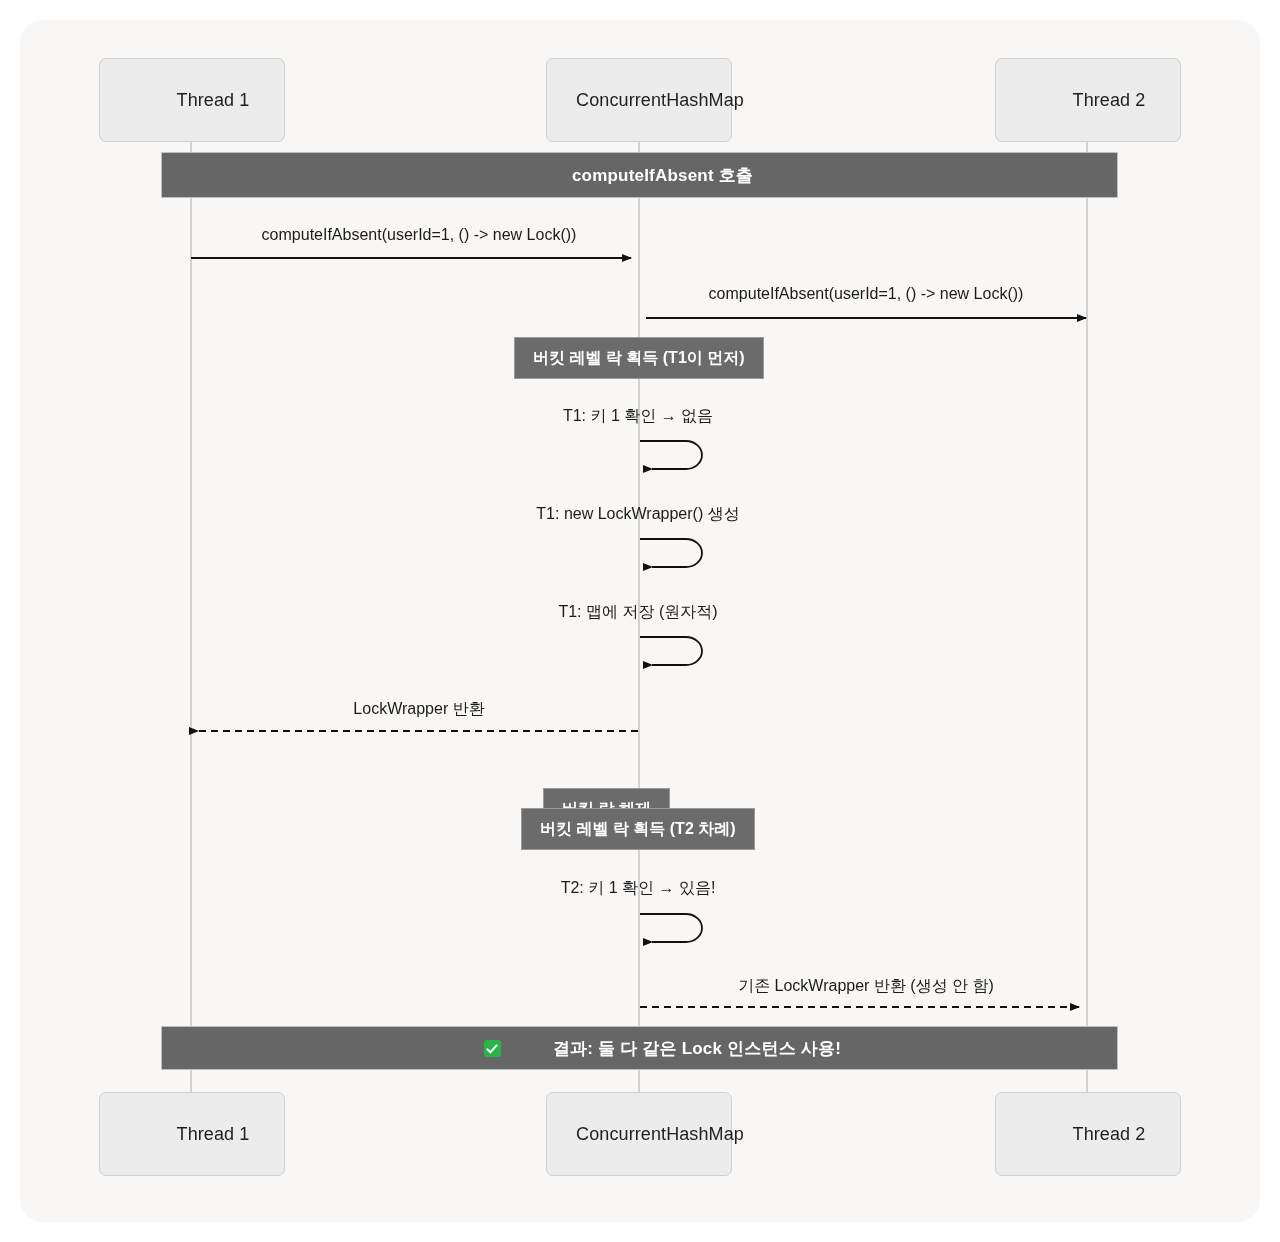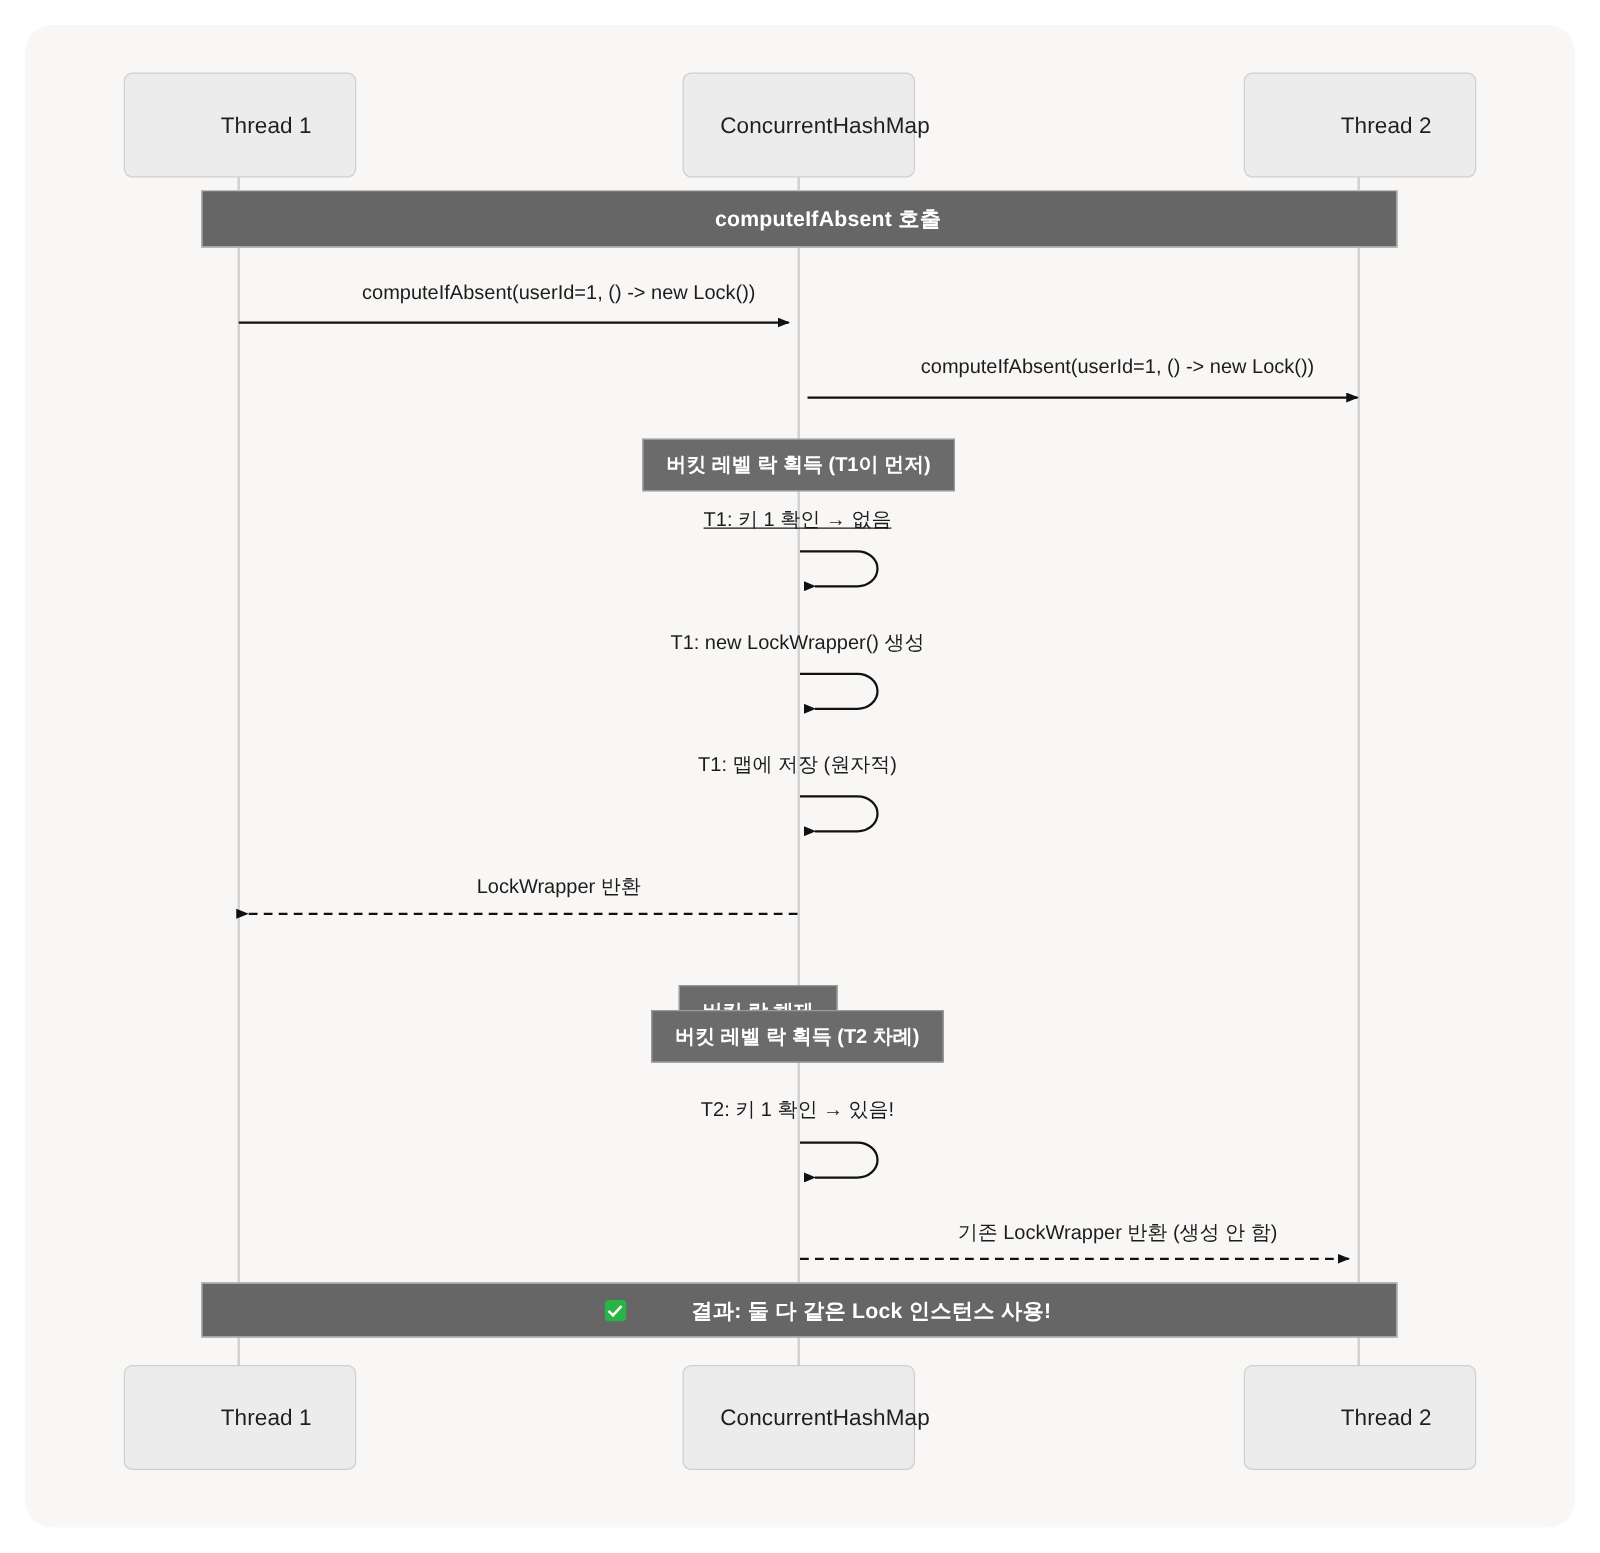--- a/index.html
+++ b/index.html
@@ -85,21 +85,20 @@
     padding: 0 18px;
     white-space: nowrap;
   }
   
   .msg-label {
     position: absolute;
     font-size: 16px;
     color: #1c1c1c;
     white-space: nowrap;
     transform: translateX(-50%);
-    margin-left: 28px;
   }
   .self-label {
     position: absolute;
     font-size: 16px;
     color: #1c1c1c;
     white-space: nowrap;
     transform: translateX(-50%);
   }
   svg.arrows {
     position: absolute;
@@ -159,25 +158,25 @@
     </div>
 
     <div class="msg-label" style="left:419px; top:226px;">
       <span>computeIfAbsent(userId=1, () -&gt; new Lock())</span>
     </div>
 
     <div class="msg-label" style="left:866px; top:285px;">
       <span>computeIfAbsent(userId=1, () -&gt; new Lock())</span>
     </div>
 
-    <div class="note" style="left:514px; top:337px;margin-top:14px;">
+    <div class="note" style="left:514px; top:337px;">
       <span>버킷 레벨 락 획득 (T1이 먼저)</span>
     </div>
 
-    <div class="self-label" style="left:638px; top:406px;text-decoration:underline;">
+    <div class="self-label" style="left:638px; top:406px;">
       <span>T1: 키 1 확인 → 없음</span>
     </div>
 
     <div class="self-label" style="left:638px; top:504px;">
       <span>T1: new LockWrapper() 생성</span>
     </div>
 
     <div class="self-label" style="left:638px; top:602px;text-align:right;">
       <span>T1: 맵에 저장 (원자적)</span>
     </div>

